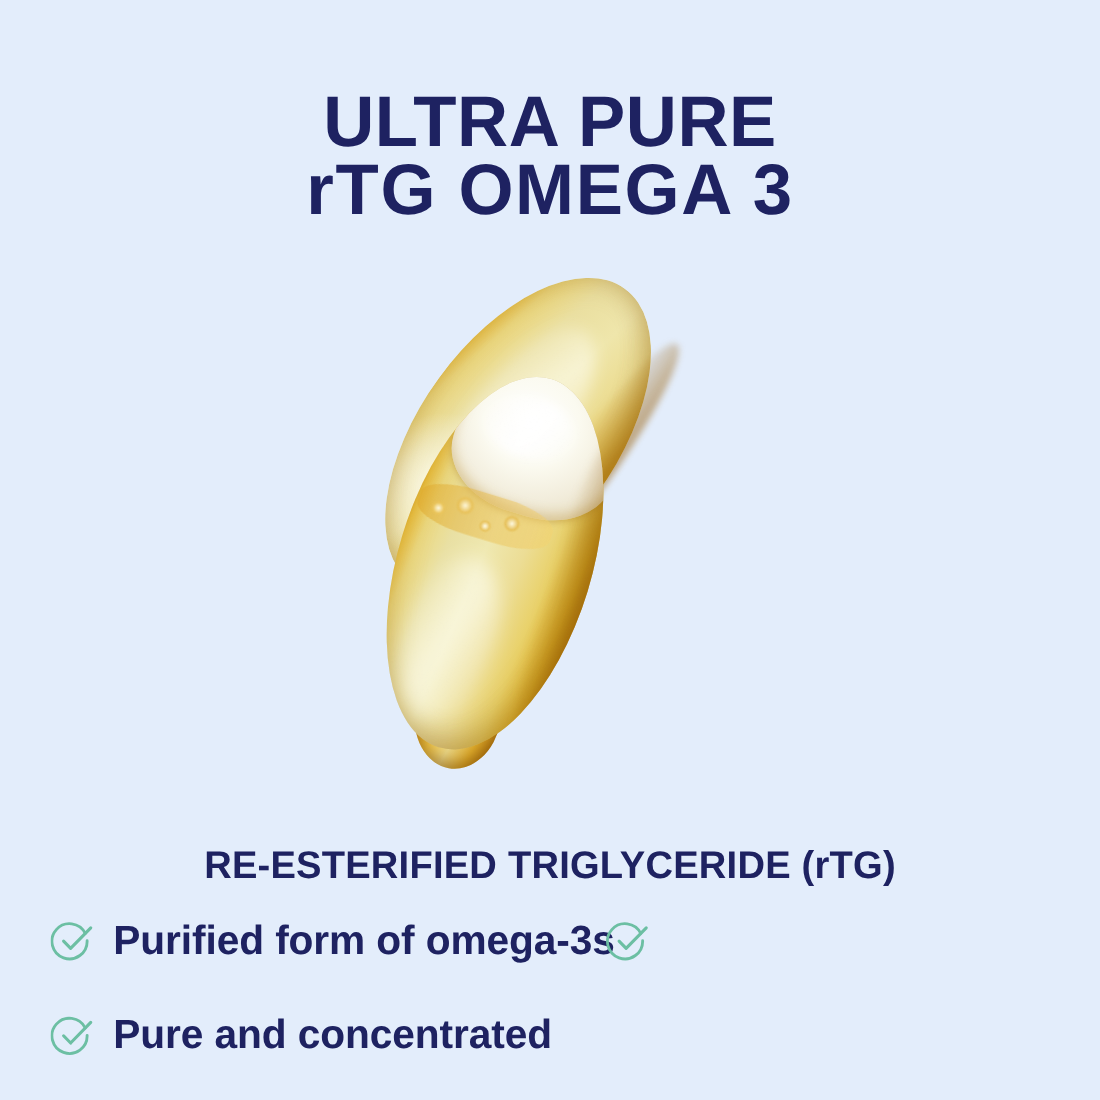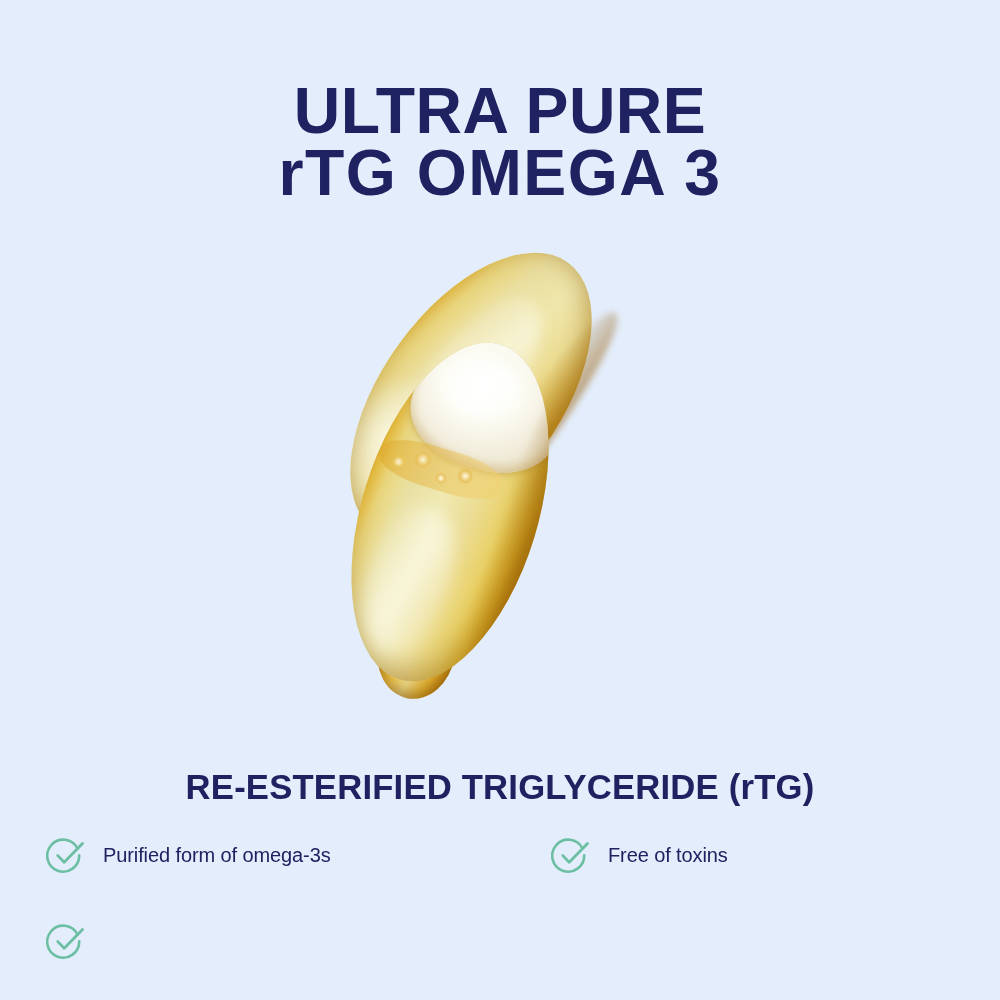--- a/index.html
+++ b/index.html
@@ -249,22 +249,22 @@
     gap: 17px;
   }
   .check-icon {
     flex: 0 0 auto;
     width: 40px;
     height: 40px;
     display: block;
   }
   .benefit-label {
     color: #1e2261;
-    font-weight: 400;
-    font-size: 20px;
+    font-weight: 700;
+    font-size: 37px;
     letter-spacing: -0.1px;
     white-space: nowrap;
     text-align: center;
   }
 </style>
 </head>
 <body>
 
 <div class="page">
 
@@ -303,26 +303,26 @@
         <path d="M11.8 20.6 L18.2 27.2 L36.5 8.5" fill="none" stroke="#6cbfa3" stroke-width="2.8" stroke-linecap="round" stroke-linejoin="round"></path>
       </svg>
       <span class="benefit-label">Purified form of omega-3s</span>
     </div>
 
     <div class="benefit">
       <svg class="check-icon" viewBox="0 0 40 40">
         <path d="M31.5 13.5 A16 16 0 1 0 33.2 20.2" fill="none" stroke="#6cbfa3" stroke-width="2.6" stroke-linecap="round"></path>
         <path d="M11.8 20.6 L18.2 27.2 L36.5 8.5" fill="none" stroke="#6cbfa3" stroke-width="2.8" stroke-linecap="round" stroke-linejoin="round"></path>
       </svg>
-      <span class="benefit-label">Free of toxins</span>
     </div>
 
     <div class="benefit">
       <svg class="check-icon" viewBox="0 0 40 40">
         <path d="M31.5 13.5 A16 16 0 1 0 33.2 20.2" fill="none" stroke="#6cbfa3" stroke-width="2.6" stroke-linecap="round"></path>
         <path d="M11.8 20.6 L18.2 27.2 L36.5 8.5" fill="none" stroke="#6cbfa3" stroke-width="2.8" stroke-linecap="round" stroke-linejoin="round"></path>
       </svg>
+      <span class="benefit-label">Pure and concentrated</span>
     </div>
 
 
   </div>
 
 </div>
 
 </body></html>

